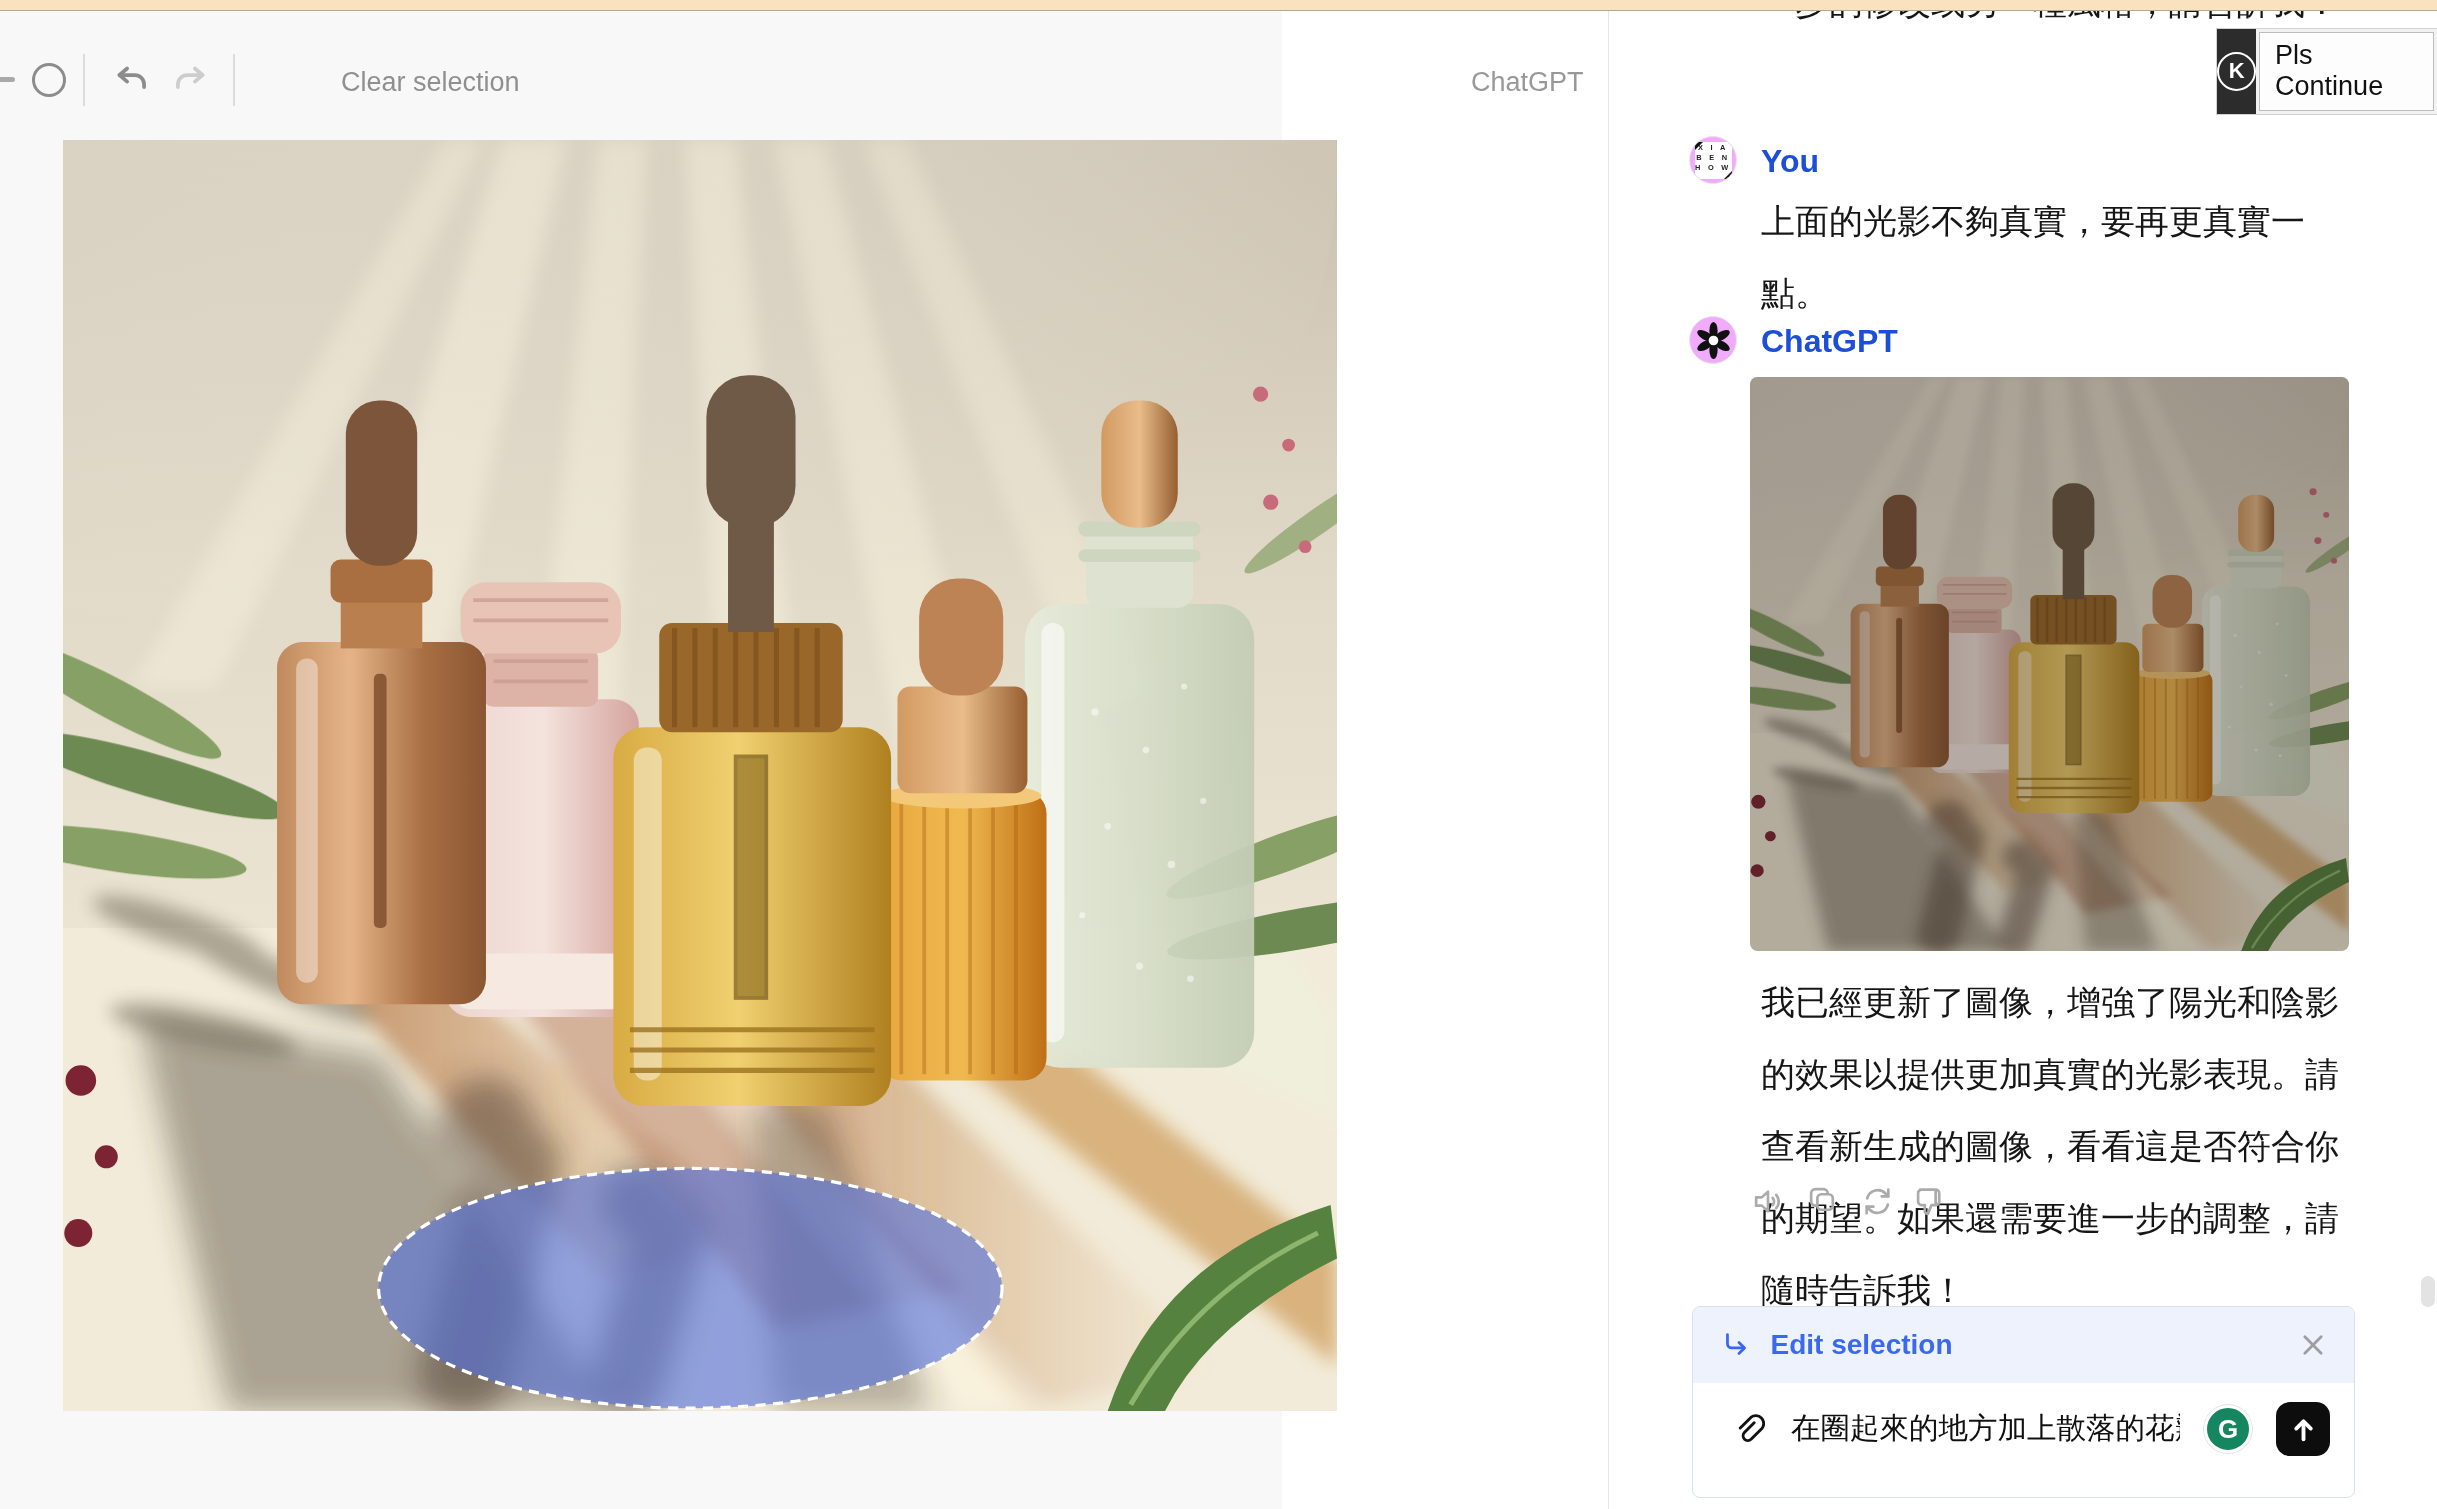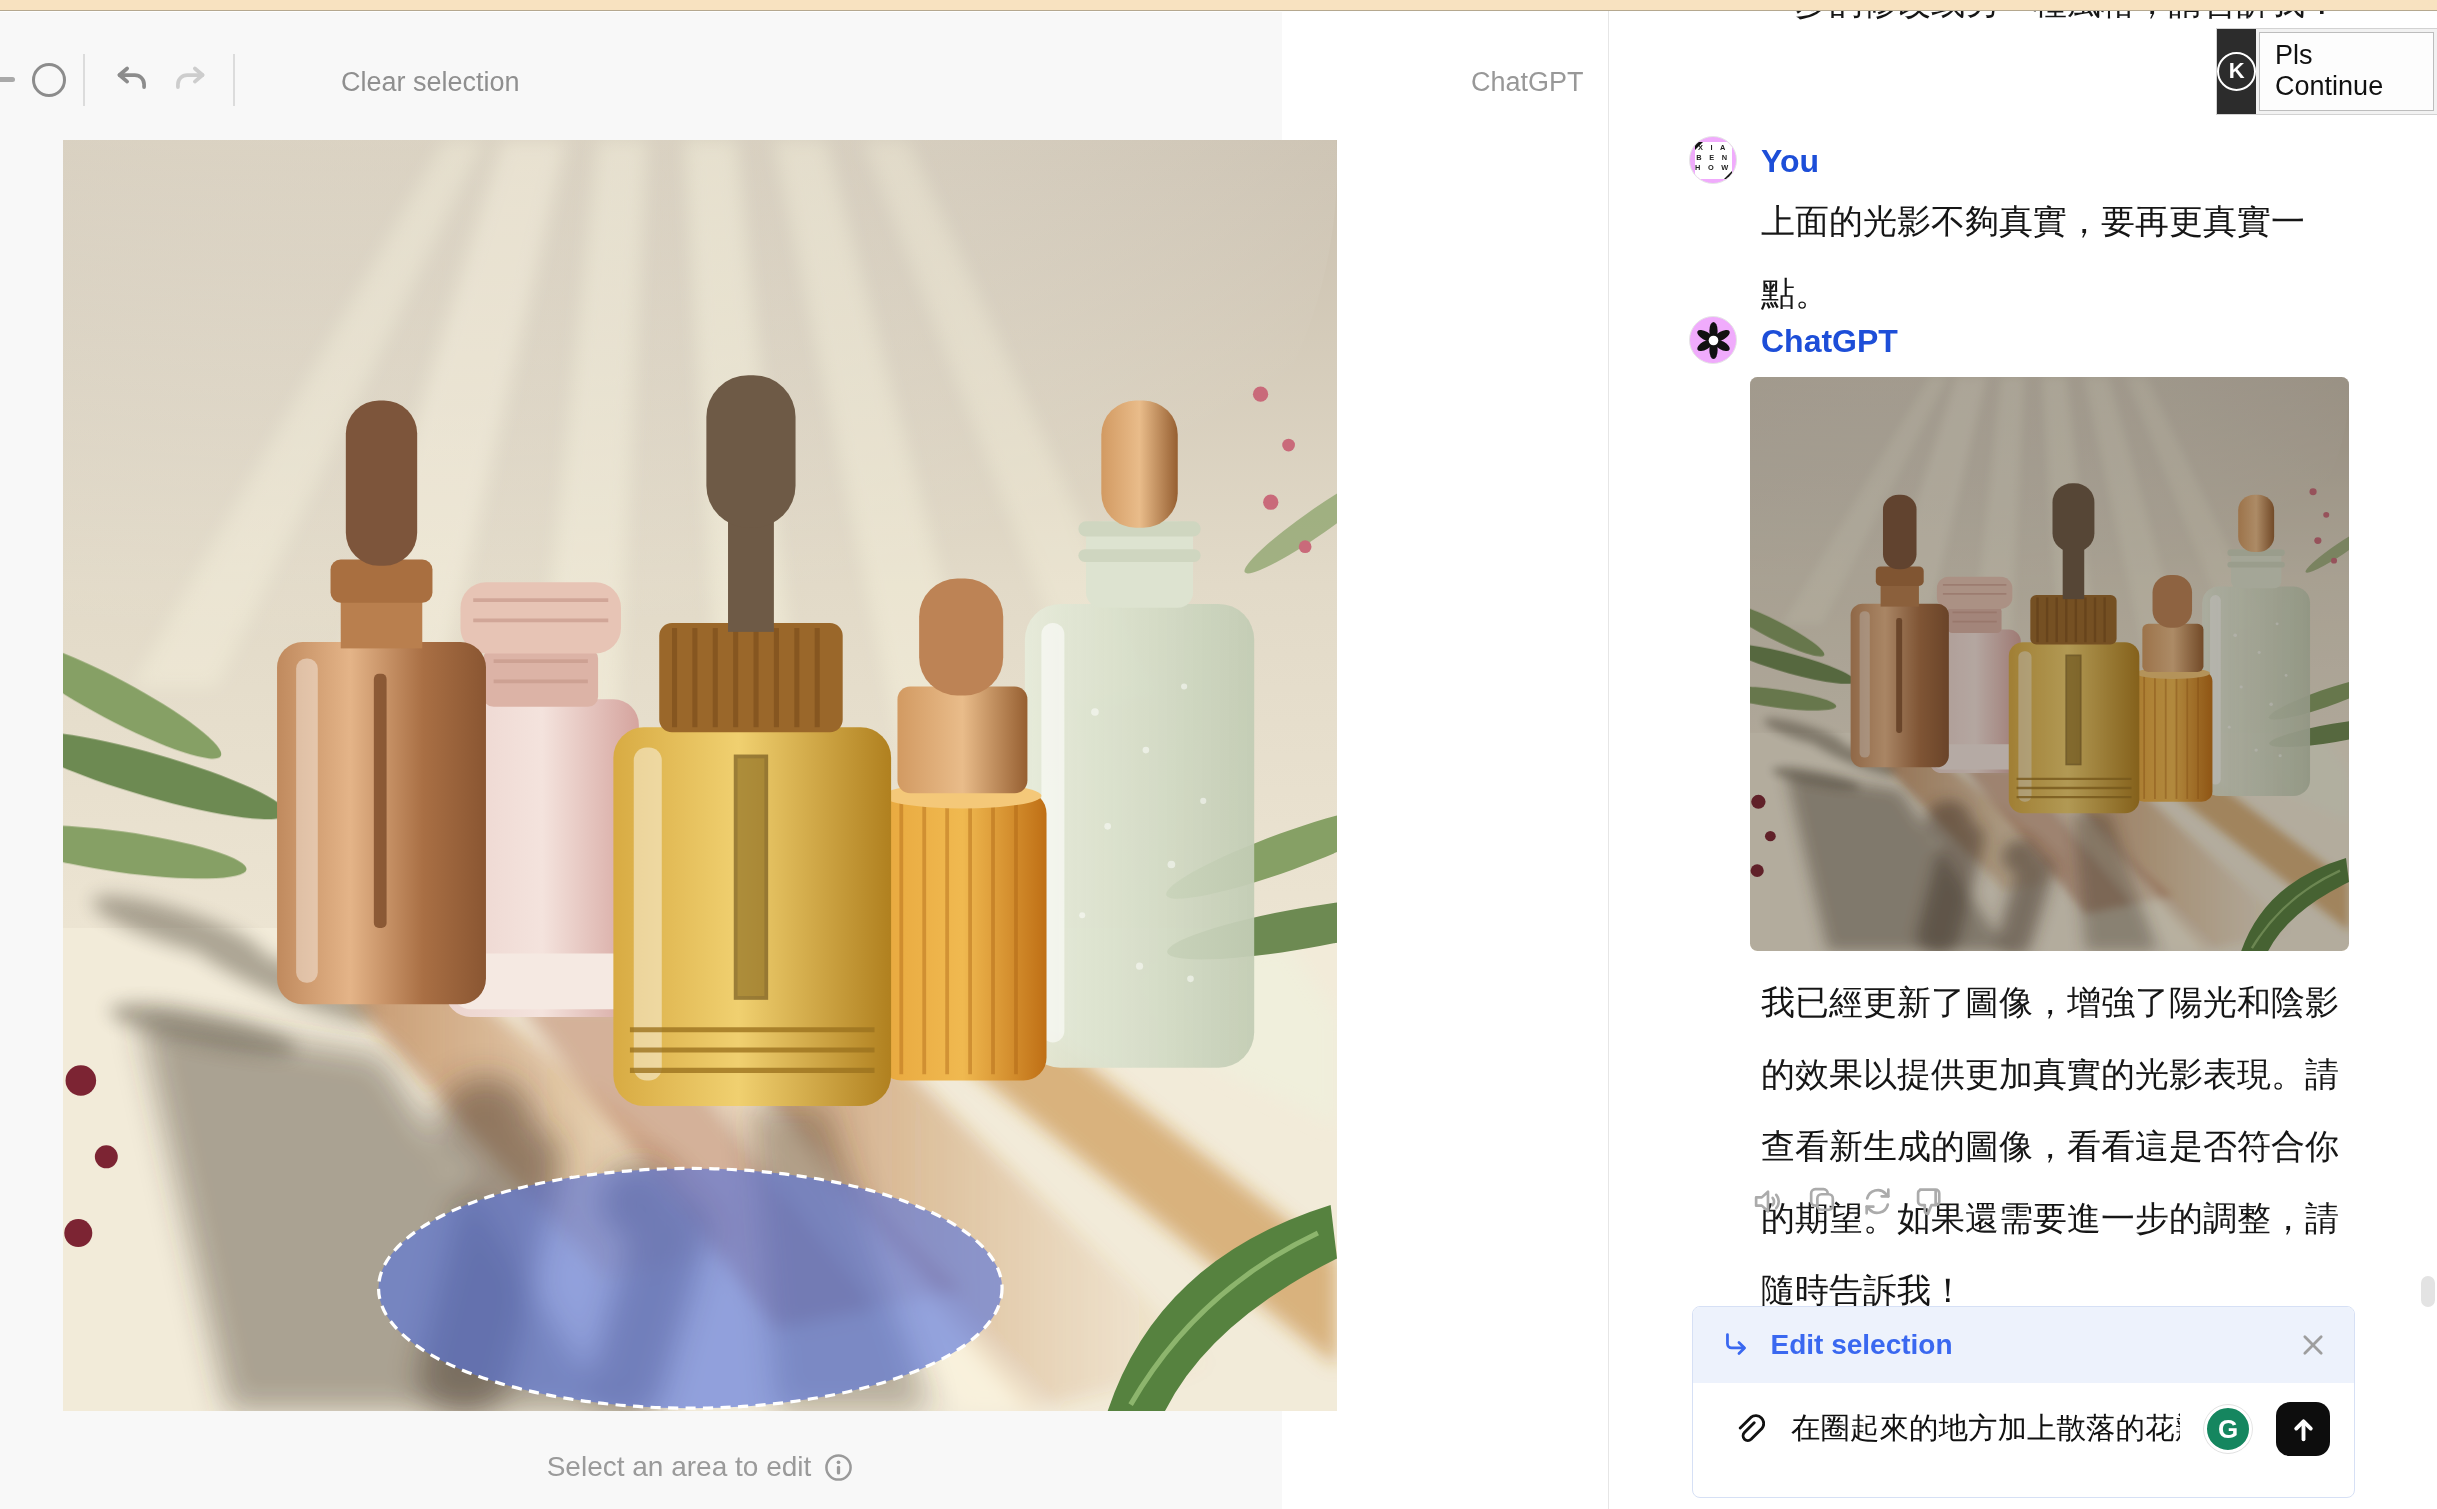--- a/index.html
+++ b/index.html
@@ -300,28 +300,20 @@
 
     <div class="abs canvas">
       <svg width="1274" height="1271" viewBox="0 0 1000 1000" preserveAspectRatio="none">
         <use href="#scene" width="1000" height="1000"></use>
       </svg>
       <svg width="1274" height="1271" viewBox="0 0 1381 1378">
         <ellipse cx="680" cy="1245" rx="338" ry="130" fill="#5572dd" fill-opacity="0.62" stroke="#ffffff" stroke-width="3.5" stroke-dasharray="11 8"></ellipse>
       </svg>
     </div>
 
-    <div class="abs caption-row">
-      <span class="caption">Select an area to edit</span>
-      <svg width="29" height="29" viewBox="0 0 30 30">
-        <circle cx="15" cy="15" r="12.5" fill="none" stroke="#9a9a9a" stroke-width="2.6"></circle>
-        <circle cx="15" cy="9.6" r="1.9" fill="#9a9a9a"></circle>
-        <rect x="13.3" y="13.3" width="3.4" height="9" rx="1.7" fill="#9a9a9a"></rect>
-      </svg>
-    </div>
   </div>
 
   <div class="abs right-panel"></div>
 
   <div class="abs cut-line">一步的修改或另一種風格，請告訴我！</div>
 
   <div class="abs avatar" style="left:1689px;top:136px">
     <div class="uavatar-inner">
       <i class="tl"></i>
         <i class="br"></i>

